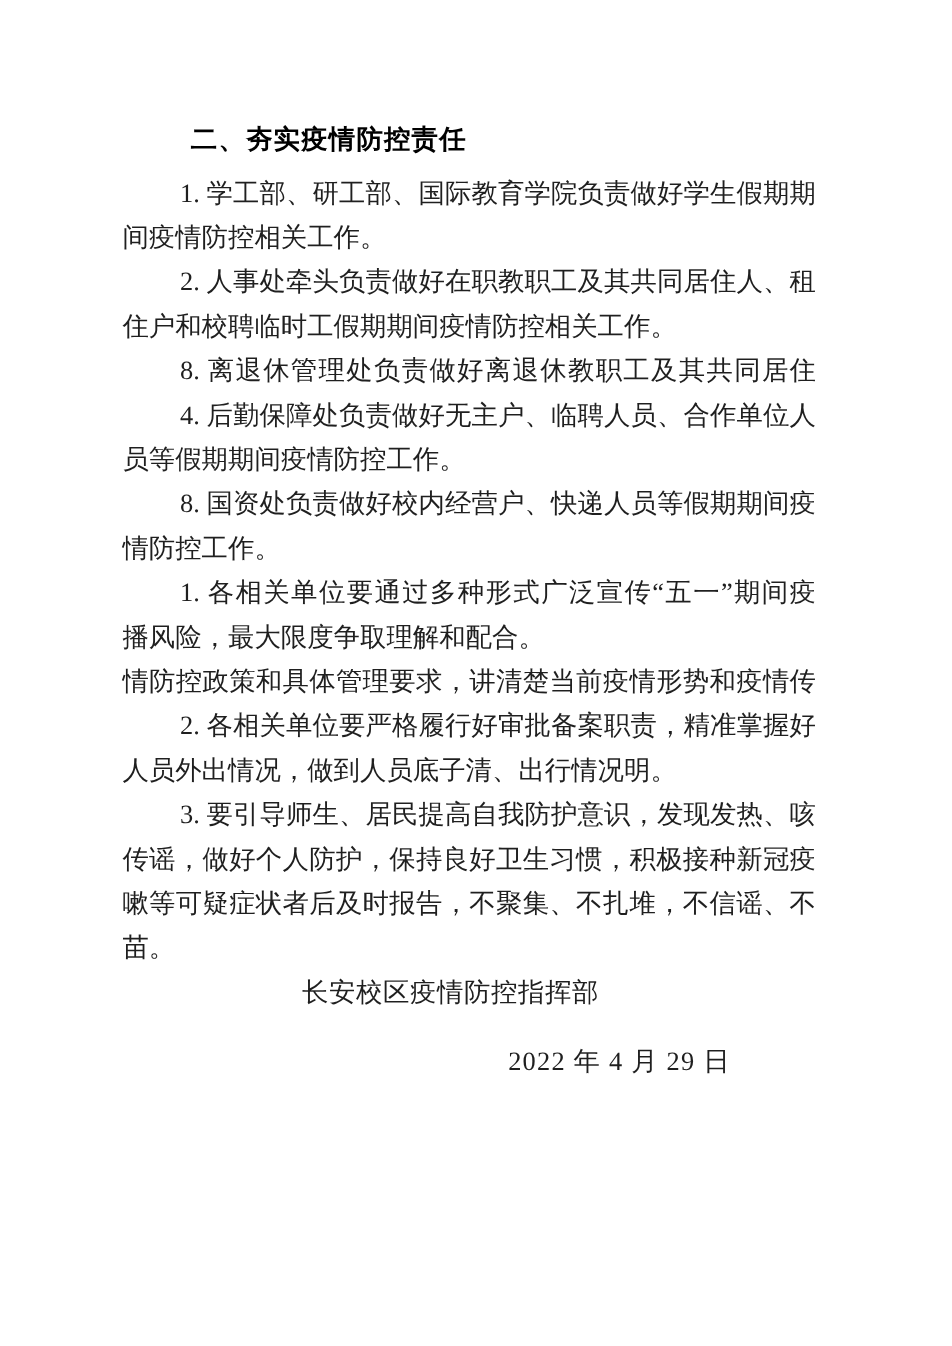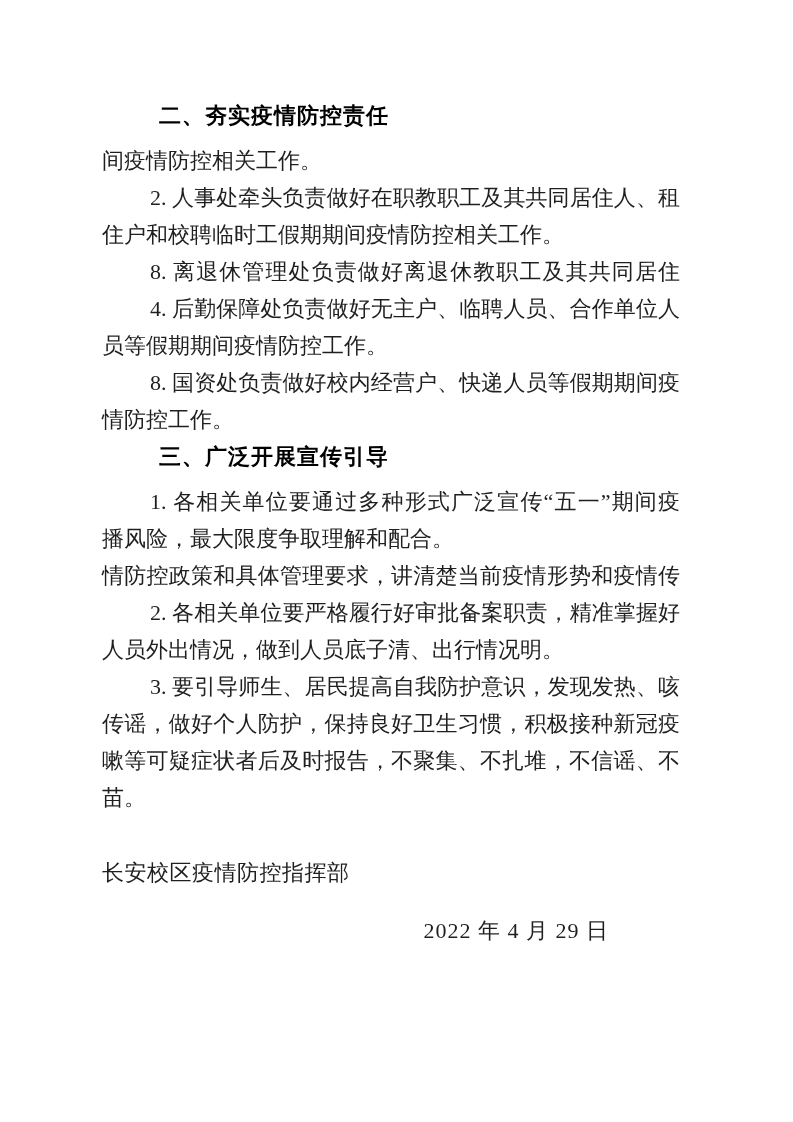--- a/index.html
+++ b/index.html
@@ -43,23 +43,22 @@
     line-height: 37px;
   }
   .line.full {
     text-align: justify;
     text-align-last: justify;
   }
   .line.first {
     text-indent: 48px;
   }
   .signature {
-    text-align: left;
+    text-align: center;
     padding-right: 31px;
-    margin-top: 38px;
     height: 37px;
     line-height: 37px;
     letter-spacing: 0.5px;
   }
   .date {
     text-align: right;
     padding-right: 71px;
     margin-top: 21px;
     height: 37px;
     line-height: 37px;
@@ -67,38 +66,38 @@
   }
 </style>
 </head>
 <body>
 
 <div class="page">
   <div class="content">
     <div id="doc-body">
         <div class="heading">二、夯实疫情防控责任</div>
         <div class="para">
+          <div class="line full first">1. 学工部、研工部、国际教育学院负责做好学生假期期</div>
           <div class="line">间疫情防控相关工作。</div>
         </div>
         <div class="para">
           <div class="line full first">2. 人事处牵头负责做好在职教职工及其共同居住人、租</div>
           <div class="line">住户和校聘临时工假期期间疫情防控相关工作。</div>
         </div>
         <div class="para">
           <div class="line full first">8. 离退休管理处负责做好离退休教职工及其共同居住</div>
         </div>
         <div class="para">
           <div class="line full first">4. 后勤保障处负责做好无主户、临聘人员、合作单位人</div>
           <div class="line">员等假期期间疫情防控工作。</div>
         </div>
         <div class="para">
           <div class="line full first">8. 国资处负责做好校内经营户、快递人员等假期期间疫</div>
           <div class="line">情防控工作。</div>
         </div>
-        <div class="heading">三、广泛开展宣传引导</div>
         <div class="para">
           <div class="line full first">1. 各相关单位要通过多种形式广泛宣传“五一”期间疫</div>
           <div class="line">播风险，最大限度争取理解和配合。</div>
           <div class="line full">情防控政策和具体管理要求，讲清楚当前疫情形势和疫情传</div>
         </div>
         <div class="para">
           <div class="line full first">2. 各相关单位要严格履行好审批备案职责，精准掌握好</div>
           <div class="line">人员外出情况，做到人员底子清、出行情况明。</div>
         </div>
         <div class="para">

